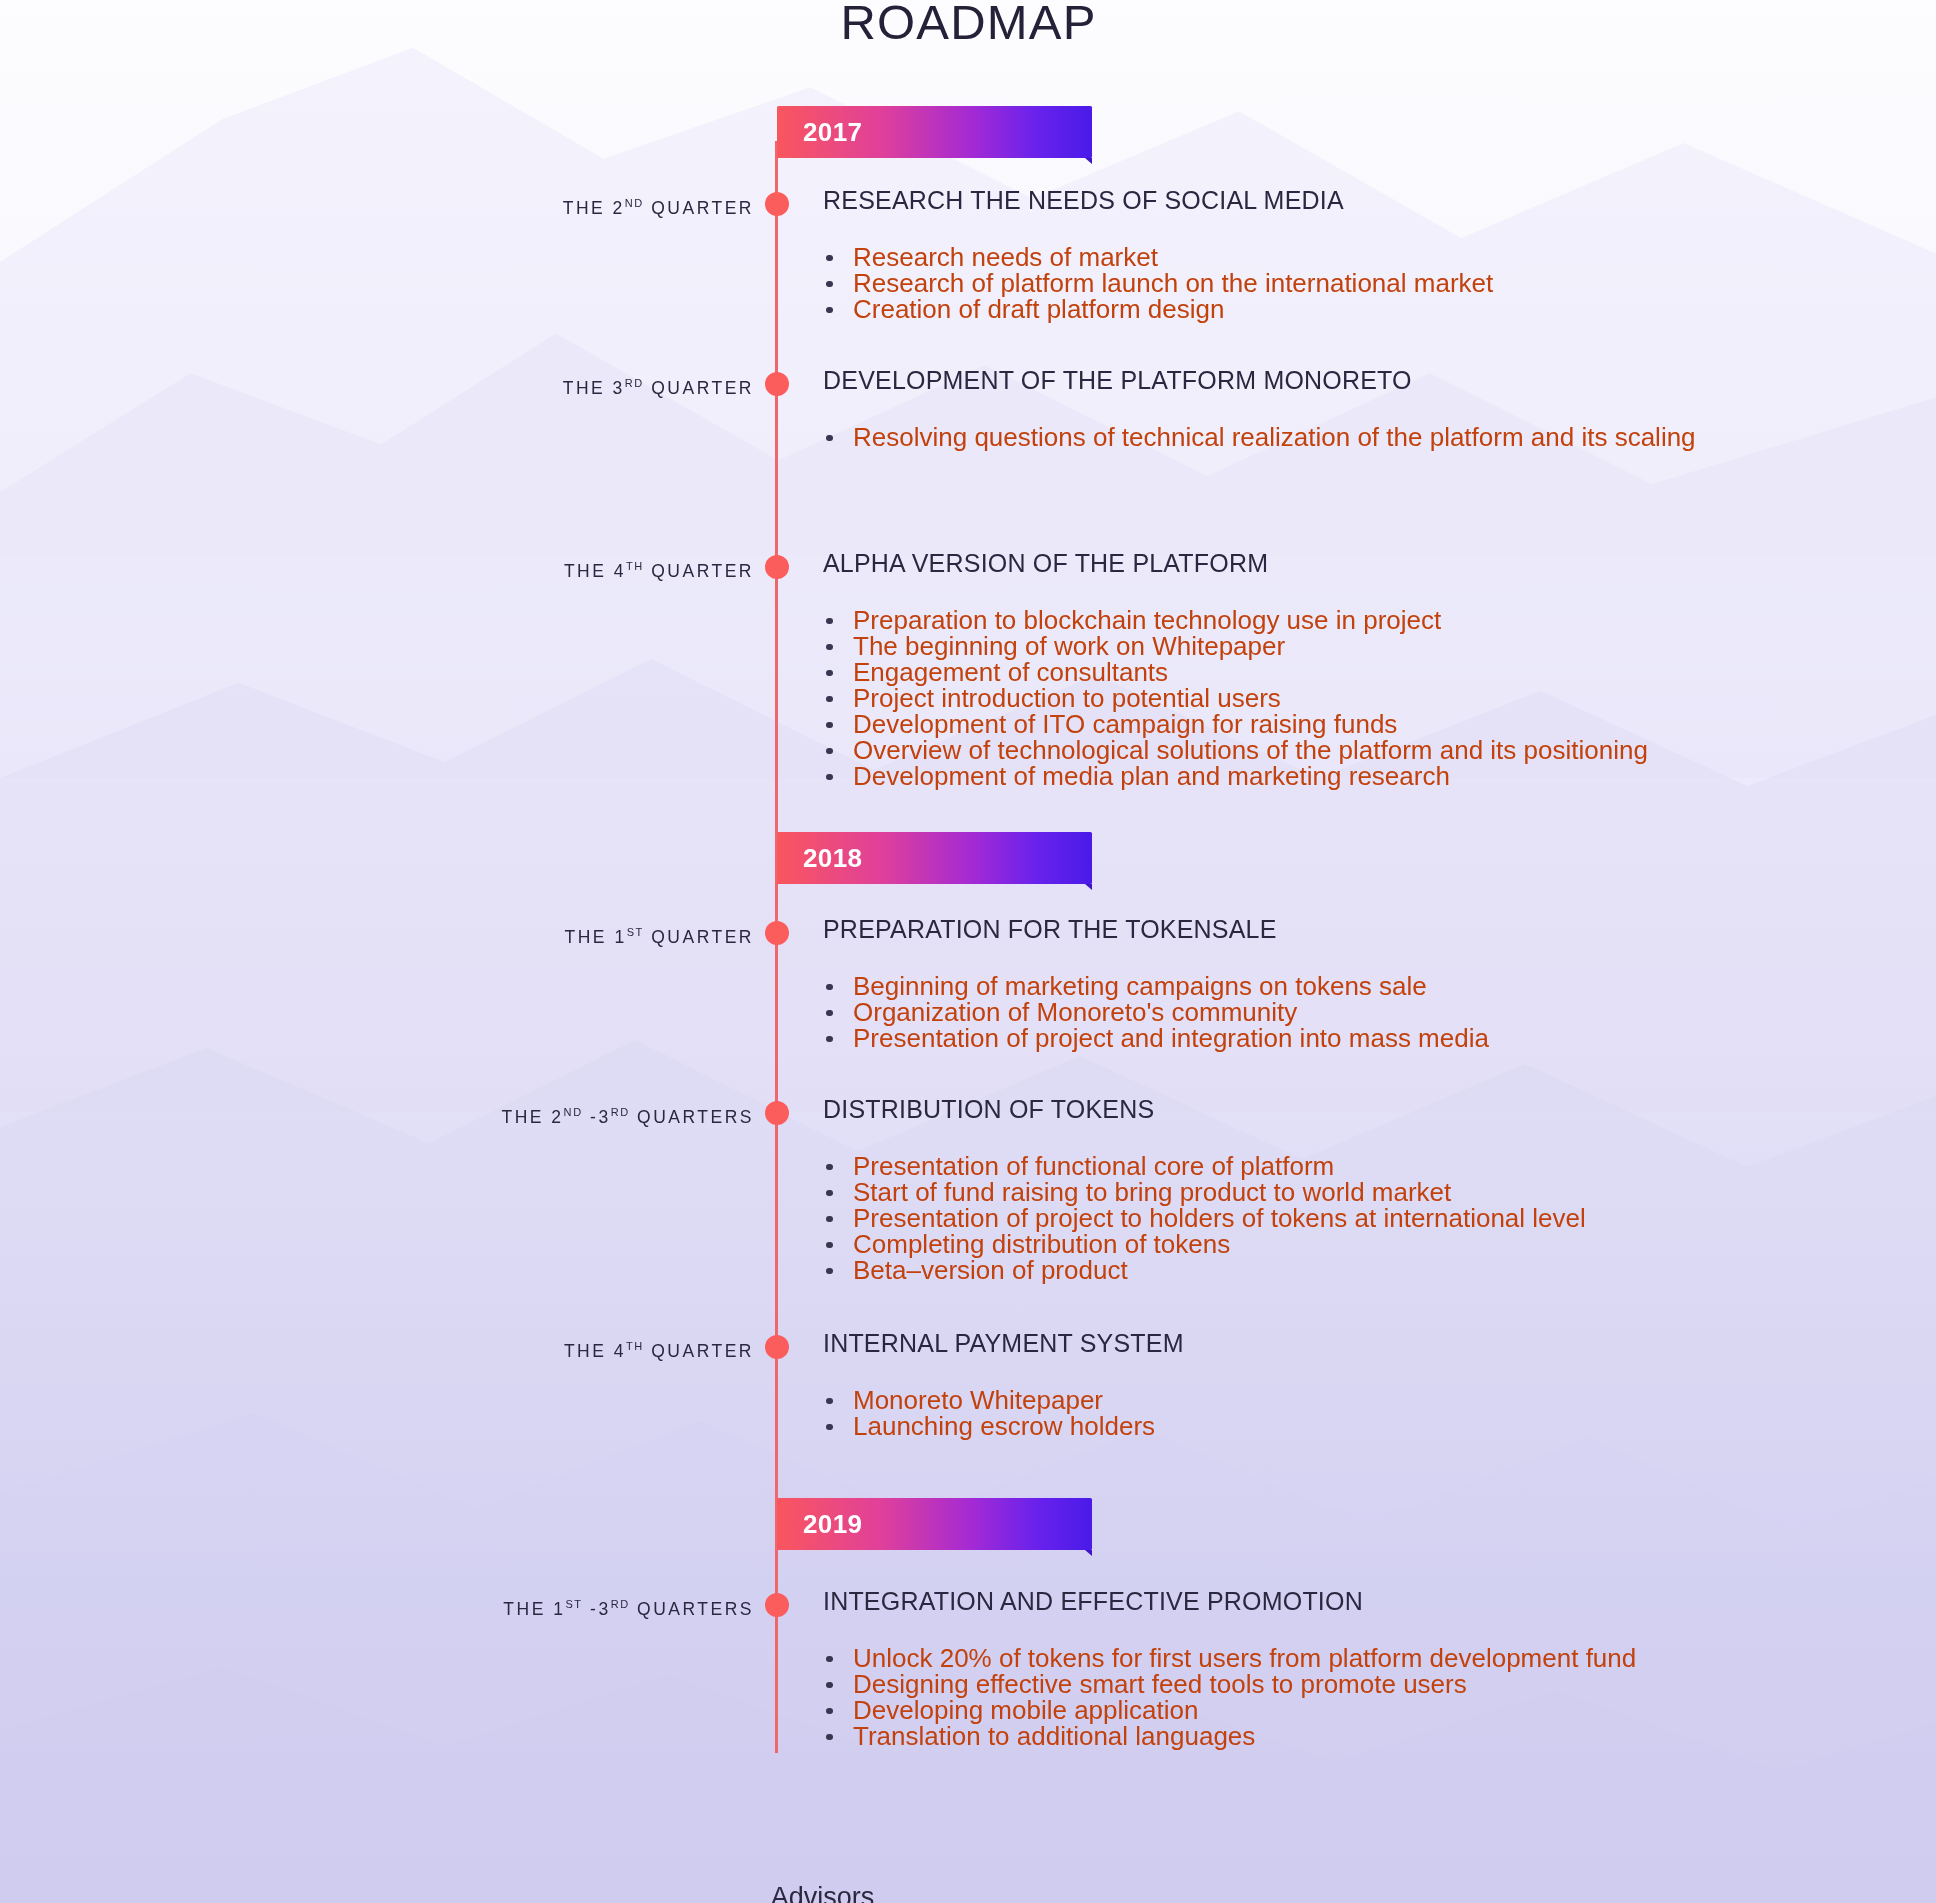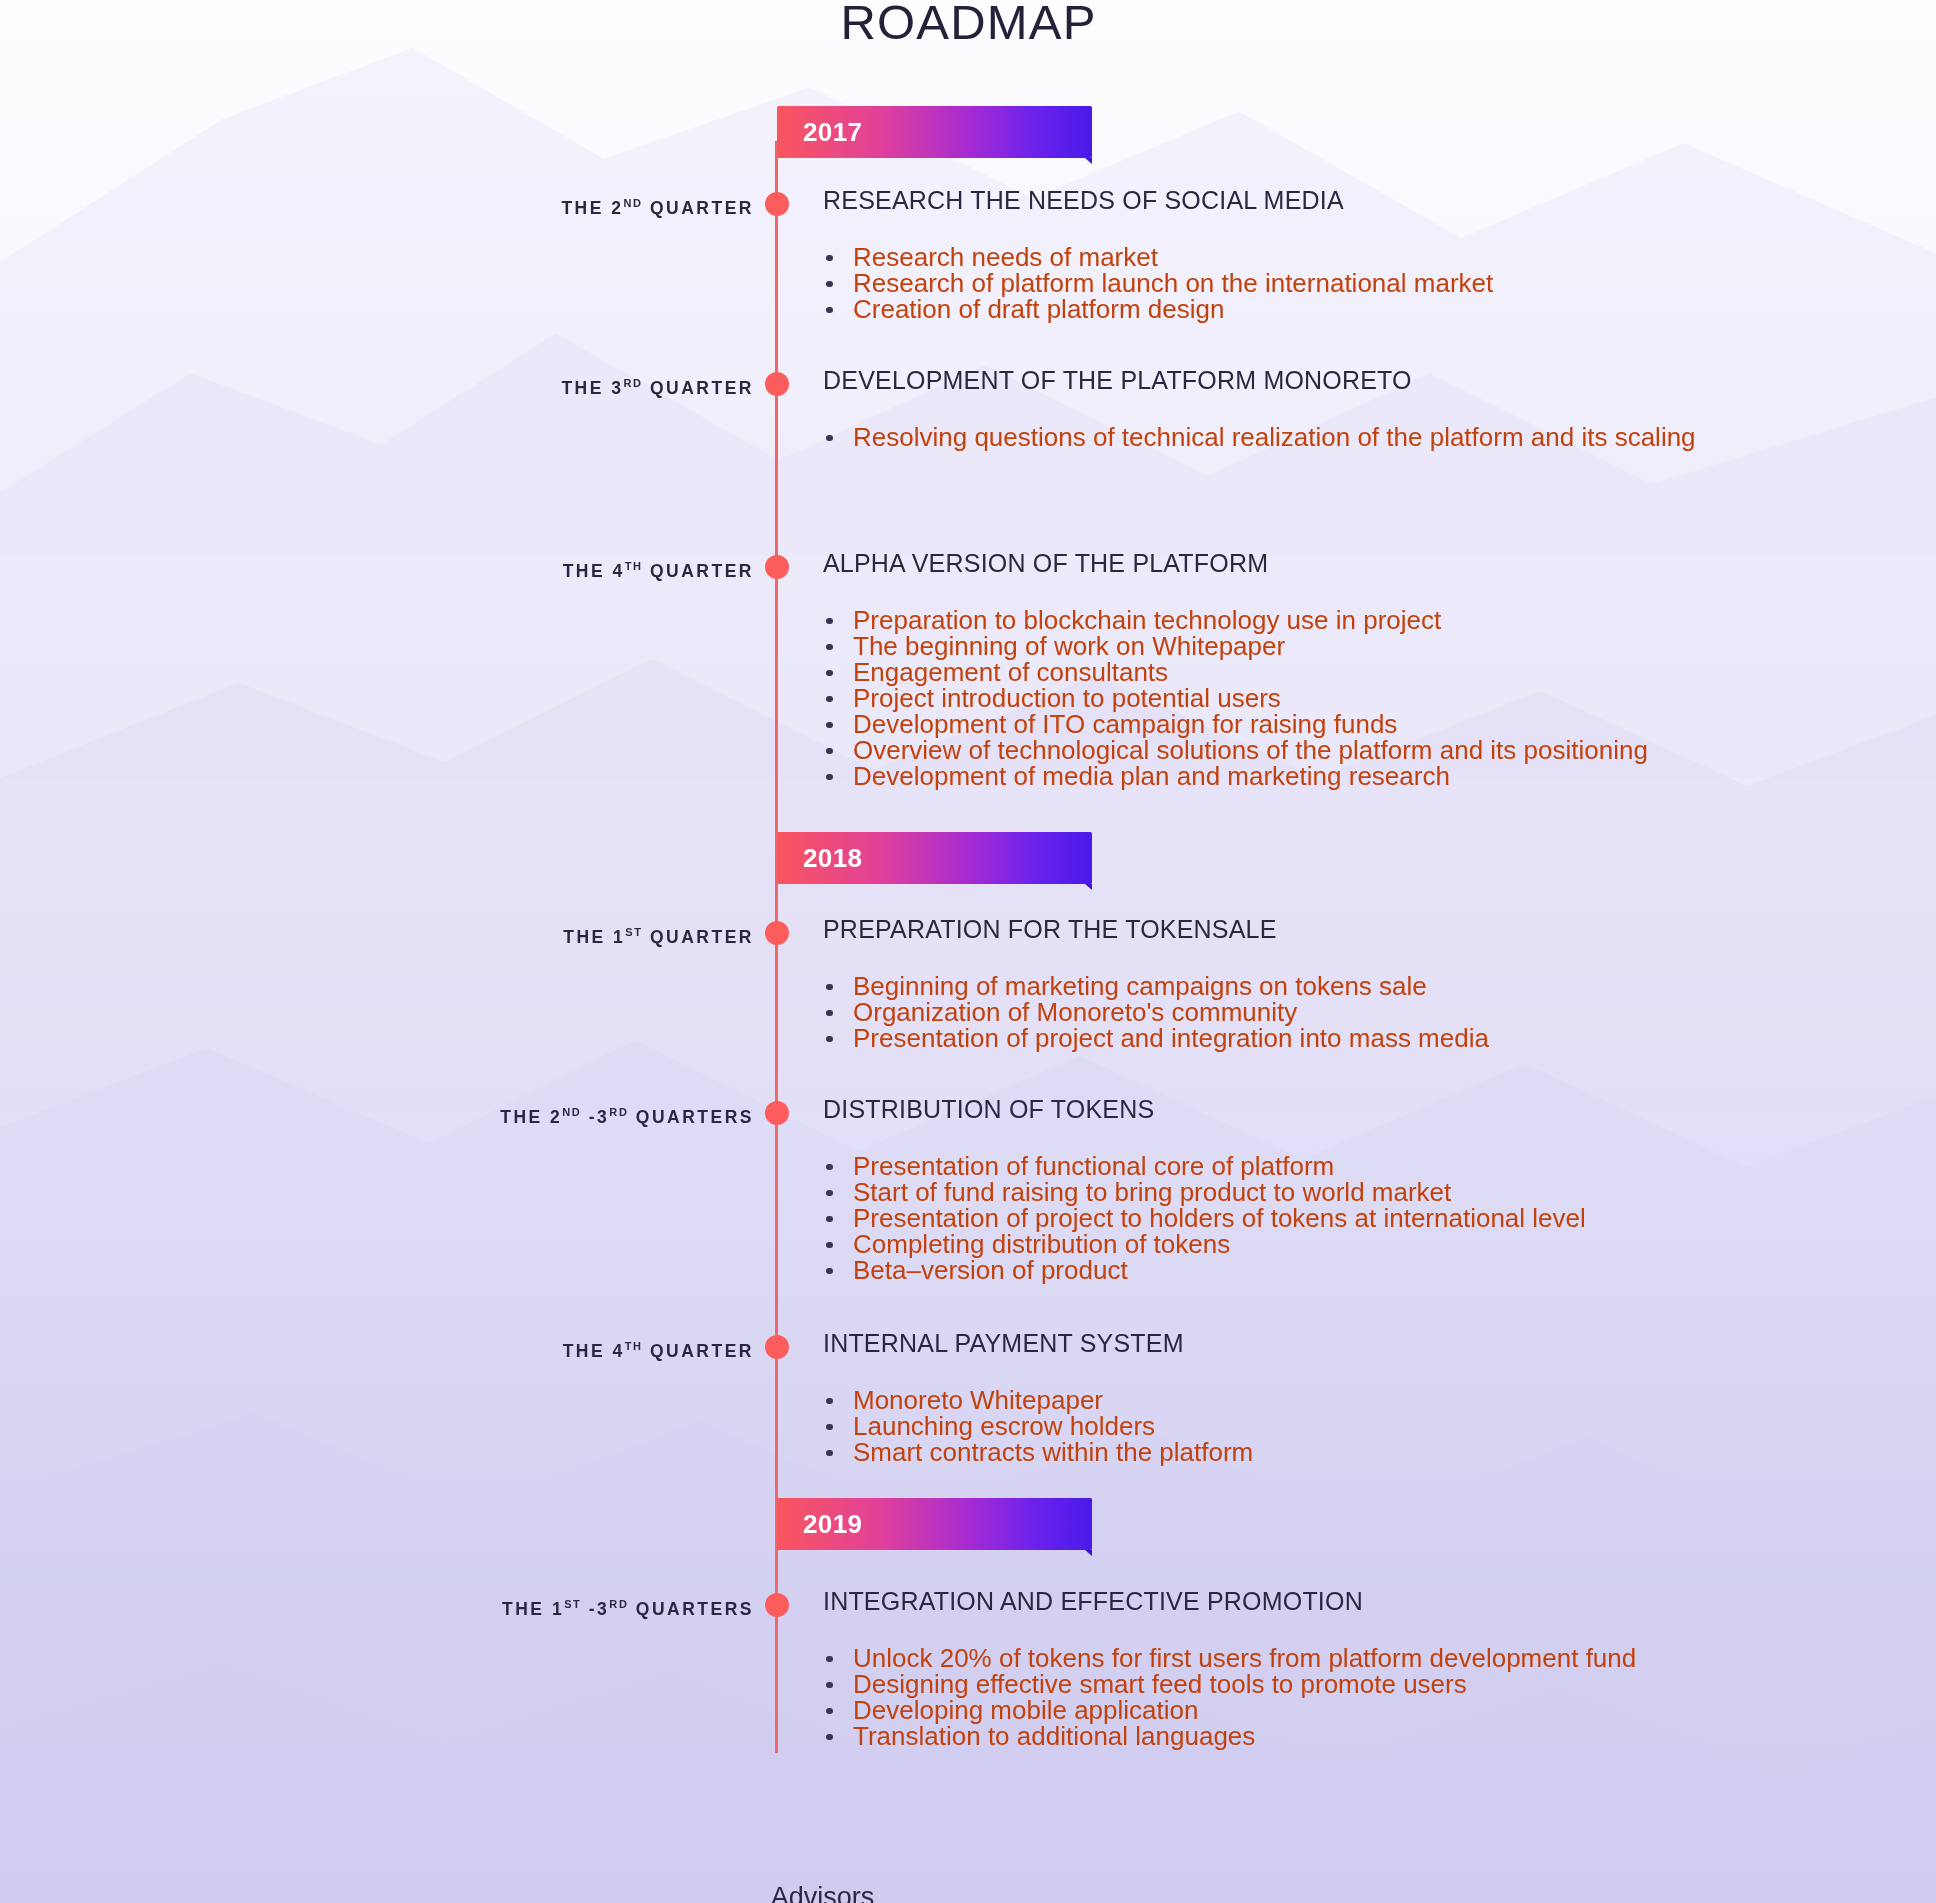--- a/index.html
+++ b/index.html
@@ -92,21 +92,21 @@
   }
 
   
   .milestone { position: absolute; left: 0; width: 1937px; }
 
   .quarter-label {
     position: absolute;
     right: 1183px;      
     top: 0;
     font-size: 17.5px;
-    font-weight: bold;
+    font-weight: normal;
     letter-spacing: 2.5px;
     color: #2b2740;
     text-transform: uppercase;
     white-space: nowrap;
     text-align: right;
   }
   .quarter-label sup {
     font-size: 11px;
     letter-spacing: 1.6px;
     vertical-align: super;
@@ -260,21 +260,20 @@
       </div>
     </div>
     <div class="milestone" style="top: 1340px;">
       <div class="quarter-label">THE 4<sup>TH</sup> QUARTER</div>
       <div class="node-dot"></div>
       <div class="milestone-body">
         <div class="milestone-title">INTERNAL PAYMENT SYSTEM</div>
         <ul class="bullets">
           <li>Monoreto Whitepaper</li>
           <li>Launching escrow holders</li>
-          <li>Smart contracts within the platform</li>
         </ul>
       </div>
     </div>
     <div class="year-badge" style="top: 1498px;">
       <span class="year-badge-label">2019</span>
     </div>
     <div class="milestone" style="top: 1598px;">
       <div class="quarter-label">THE 1<sup>ST</sup> -3<sup>RD</sup> QUARTERS</div>
       <div class="node-dot"></div>
       <div class="milestone-body">

